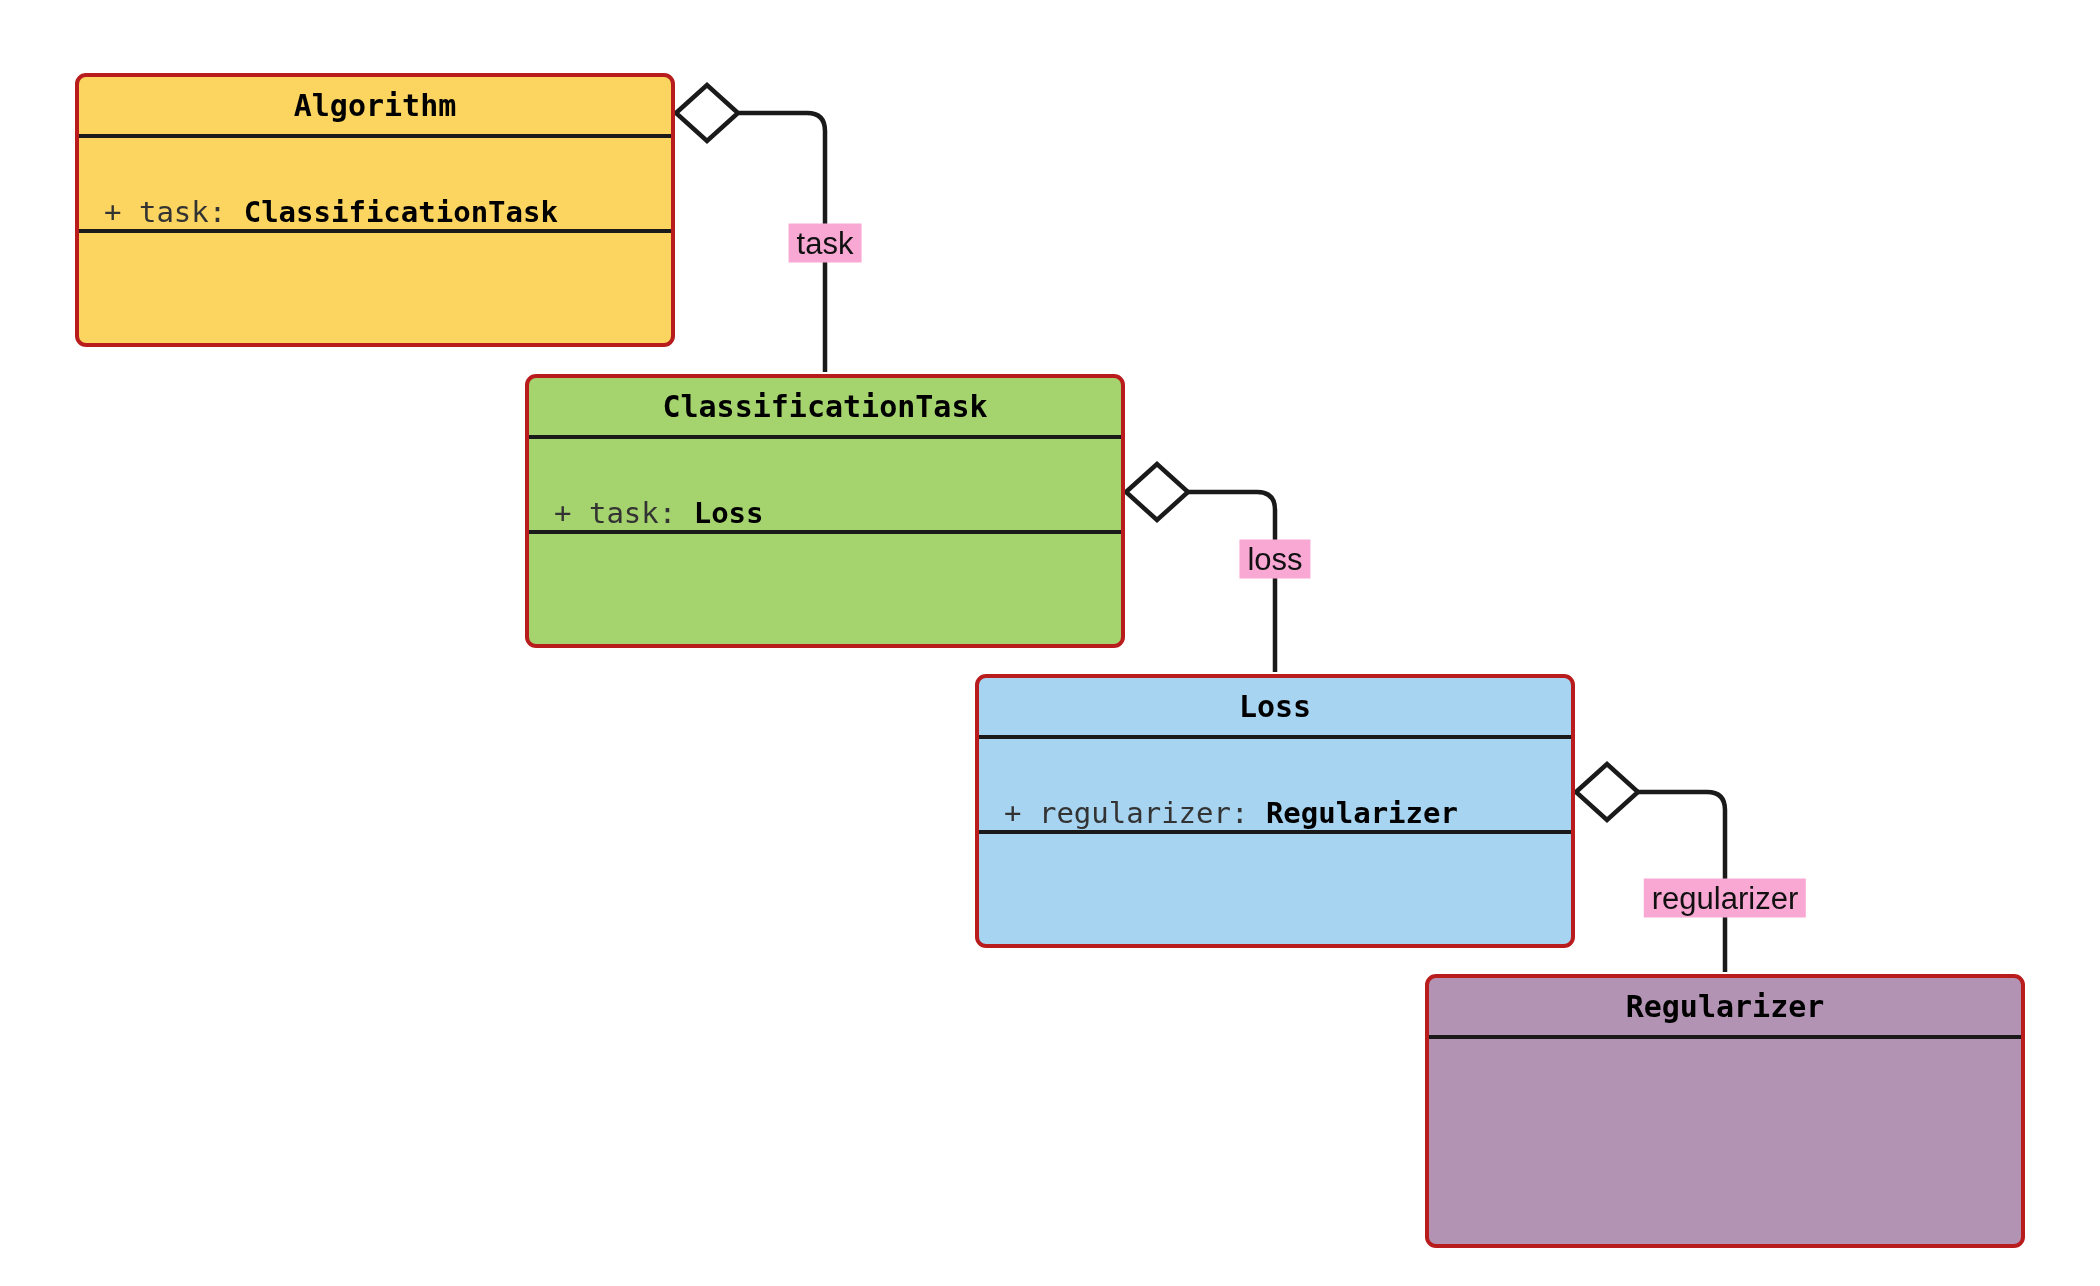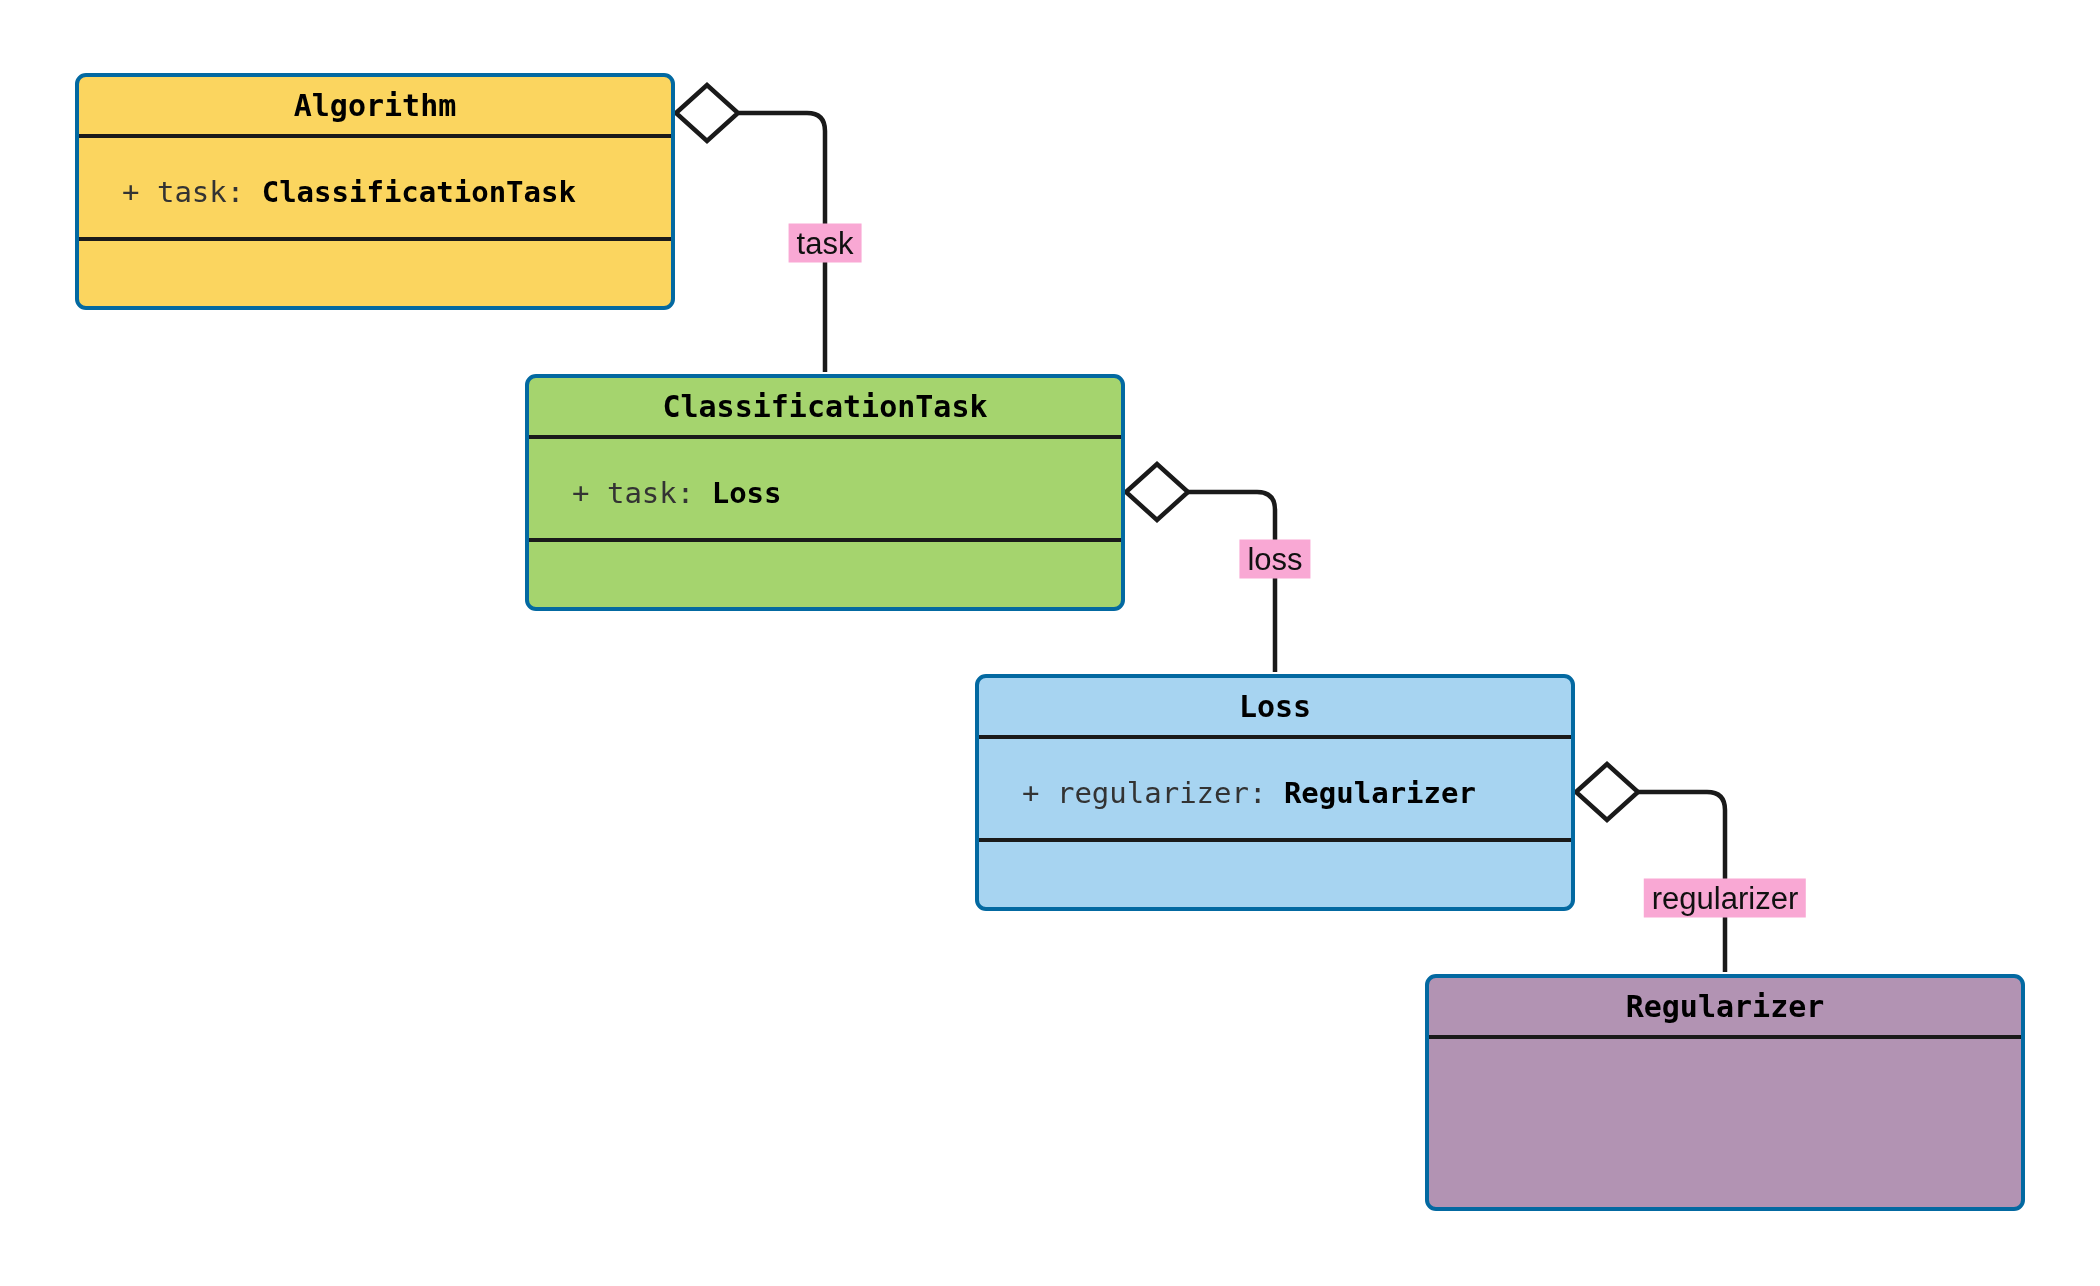--- a/index.html
+++ b/index.html
@@ -30,22 +30,22 @@
   }
   .diamond {
     fill: #ffffff;
     stroke: #1a1a1a;
     stroke-width: 4.5;
     stroke-linejoin: miter;
   }
   .uml-class {
     position: absolute;
     width: 600px;
-    height: 237px;
-    border: 4px solid #0369a1;
+    height: 274px;
+    border: 4px solid #b91c1c;
     border-radius: 11px;
     box-sizing: border-box;
     z-index: 2;
   }
   .c0 { left: 75px;   top: 73px;  }
   .c1 { left: 525px;  top: 374px; }
   .c2 { left: 975px;  top: 674px; }
   .c3 { left: 1425px; top: 974px; }
   .uml-title {
     height: 61px;
@@ -55,26 +55,25 @@
     justify-content: center;
     font-weight: bold;
     font-size: 30px;
     color: #000000;
     box-sizing: border-box;
   }
   .uml-attrs {
     height: 95px;
     border-bottom: 4px solid #1a1a1a;
     display: flex;
-    align-items: center;
-    padding-left: 43px;
+    align-items: flex-end;
+    padding-left: 25px;
     font-size: 29px;
     white-space: pre;
     box-sizing: border-box;
-    margin-top: 8px;
   }
   .attr-prefix { color: #333333; font-weight: normal; }
   .attr-type   { color: #000000; font-weight: bold; }
   .uml-methods {
     height: 73px;
     box-sizing: border-box;
   }
   .edge-label {
     position: absolute;
     transform: translate(-50%, -50%);

